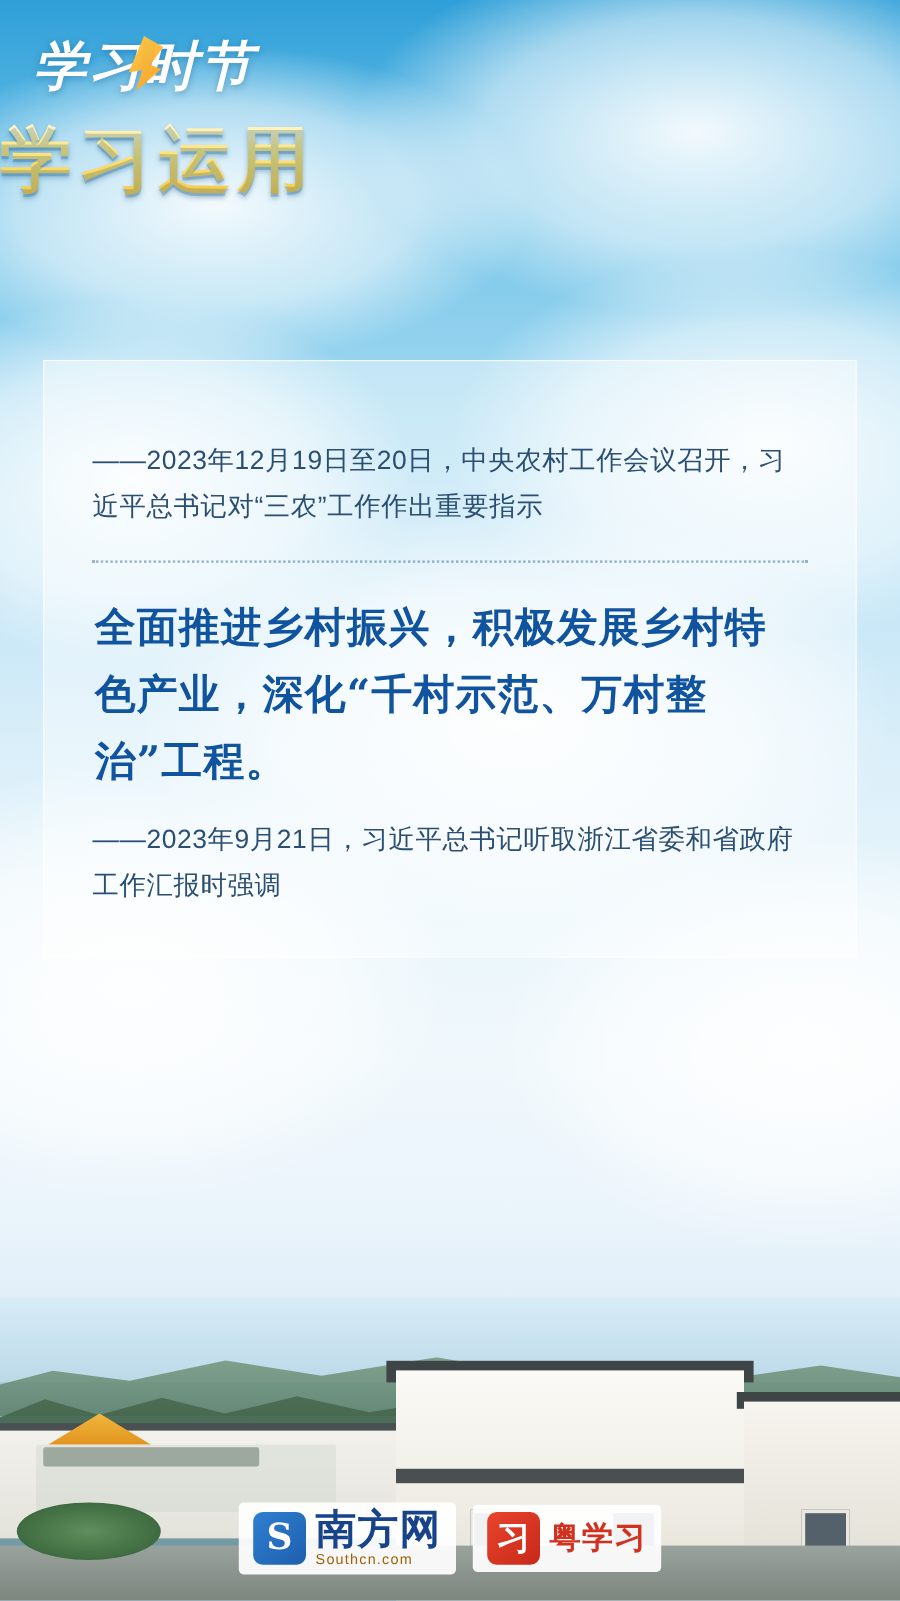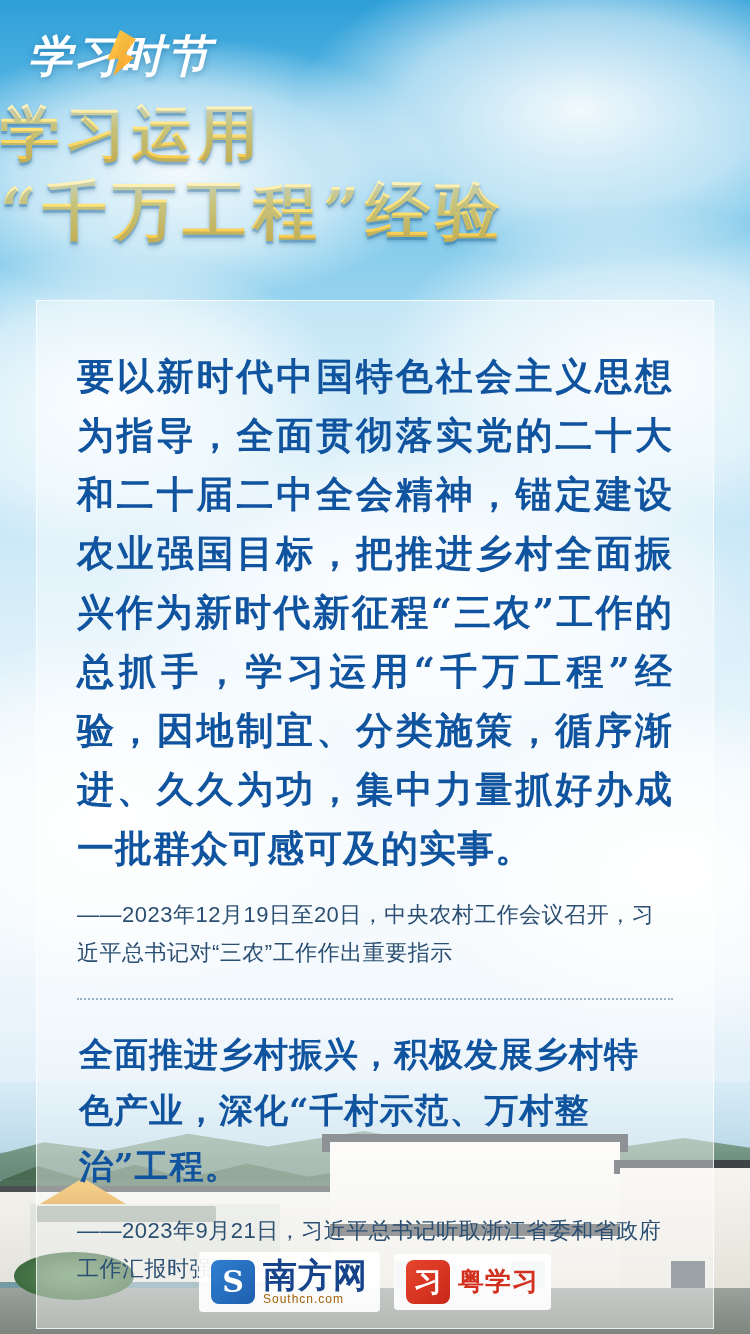--- a/index.html
+++ b/index.html
@@ -312,25 +312,23 @@
   <div class="cloud c6"></div>
   <div class="cloud c7"></div>
 
   <div class="brand">
     <span class="brand-text">学习时节</span>
     <span class="brand-mark"></span>
   </div>
 
   <div class="title-wrap">
     <div class="title-line title-1">学习运用</div>
-    <div class="title-line title-2">“千万工程”经验</div>
   </div>
 
   <div class="card">
-    <p class="quote-main">要以新时代中国特色社会主义思想为指导，全面贯彻落实党的二十大和二十届二中全会精神，锚定建设农业强国目标，把推进乡村全面振兴作为新时代新征程“三农”工作的总抓手，学习运用“千万工程”经验，因地制宜、分类施策，循序渐进、久久为功，集中力量抓好办成一批群众可感可及的实事。</p>
     <div class="source">——2023年12月19日至20日，中央农村工作会议召开，习近平总书记对“三农”工作作出重要指示</div>
     <hr class="divider">
     <p class="quote-second">全面推进乡村振兴，积极发展乡村特色产业，深化“千村示范、万村整治”工程。</p>
     <div class="source">——2023年9月21日，习近平总书记听取浙江省委和省政府工作汇报时强调</div>
   </div>
 
   <div class="photo">
     <div class="ph-sky"></div>
     <div class="ph-hills"></div>
     <div class="ph-trees"></div>

